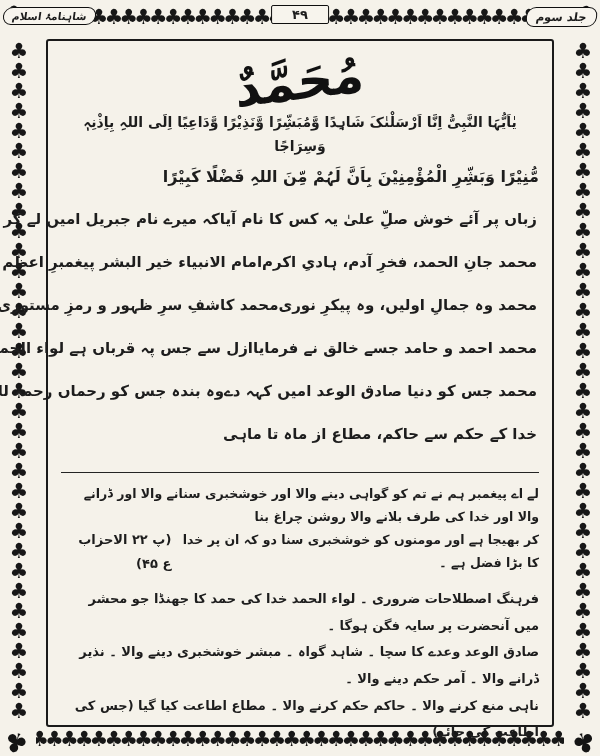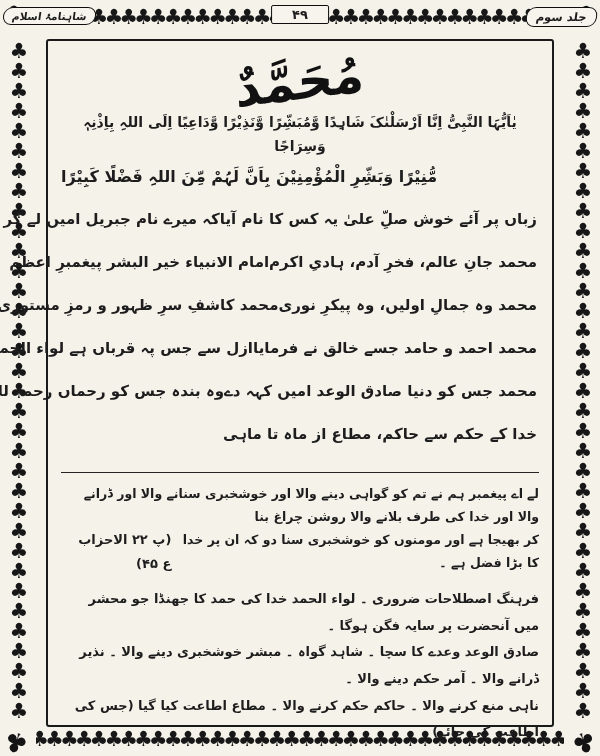--- a/index.html
+++ b/index.html
@@ -29,21 +29,21 @@
     position:absolute;left:46px;right:46px;top:39px;bottom:29px;
     border:2px solid #1a1a1a;border-radius:3px;
     padding:0 13px;display:flex;flex-direction:column;align-items:stretch;
   }
   .title-wrap{text-align:center;margin-top:12px;height:76px;}
   .title{
     display:inline-block;font-size:50px;font-weight:700;color:#111;
     transform:rotate(-7deg) skewX(-4deg);letter-spacing:-2px;
   }
   .verse1{text-align:center;font-size:14px;font-weight:700;letter-spacing:-0.3px;line-height:1.7;}
-  .verse2{margin-top:8px;text-align:left;font-size:16px;font-weight:700;letter-spacing:-0.3px;}
+  .verse2{margin-top:8px;text-align:right;font-size:16px;font-weight:700;letter-spacing:-0.3px;}
   .couplets{margin-top:24px;}
   .couplet{display:flex;justify-content:space-between;align-items:baseline;font-size:15px;font-weight:700;margin-bottom:25px;padding:0 2px;}
   .couplet .hemi{white-space:nowrap;}
   .divider{border:0;border-top:1.6px solid #242424;margin:4px 0 9px;width:100%;}
   .footnote{font-size:12.5px;font-weight:600;line-height:1.85;text-align:right;}
   .fn-marker{font-weight:700;padding-left:4px;}
   .fn-line2{display:flex;justify-content:space-between;align-items:baseline;}
   .fn-ref{font-size:13px;font-weight:700;padding:0 6px;}
   .glossary{margin-top:10px;font-size:13px;font-weight:600;line-height:2.05;text-align:right;}
   .glossary .lead{font-weight:700;}
@@ -74,21 +74,21 @@
 
     <div class="verse1">یٰاَیُّہَا النَّبِیُّ اِنَّا اَرْسَلْنٰکَ شَاہِدًا وَّمُبَشِّرًا وَّنَذِیْرًا وَّدَاعِیًا اِلَی اللہِ بِاِذْنِہٖ وَسِرَاجًا</div>
     <div class="verse2">مُّنِیْرًا وَبَشِّرِ الْمُؤْمِنِیْنَ بِاَنَّ لَہُمْ مِّنَ اللہِ فَضْلًا کَبِیْرًا</div>
 
     <div class="couplets">
       <div class="couplet">
         <span class="hemi">زباں پر آئے خوش صلِّ علیٰ یہ کس کا نام آیا</span>
         <span class="hemi">کہ میرے نام جبریل امیں لے کر سلام آیا</span>
       </div>
       <div class="couplet">
-        <span class="hemi">محمد جانِ عالم، فخرِ آدم، ہادیِ اکرم</span>
+        <span class="hemi">محمد جانِ الحمد، فخرِ آدم، ہادیِ اکرم</span>
         <span class="hemi">امام الانبیاء خیر البشر پیغمبرِ اعظم</span>
       </div>
       <div class="couplet">
         <span class="hemi">محمد وہ جمالِ اولیں، وہ پیکرِ نوری</span>
         <span class="hemi">محمد کاشفِ سرِ ظہور و رمزِ مستوری</span>
       </div>
       <div class="couplet">
         <span class="hemi">محمد احمد و حامد جسے خالق نے فرمایا</span>
         <span class="hemi">ازل سے جس پہ قرباں ہے لواء الحمد کا سایا</span>
       </div>

